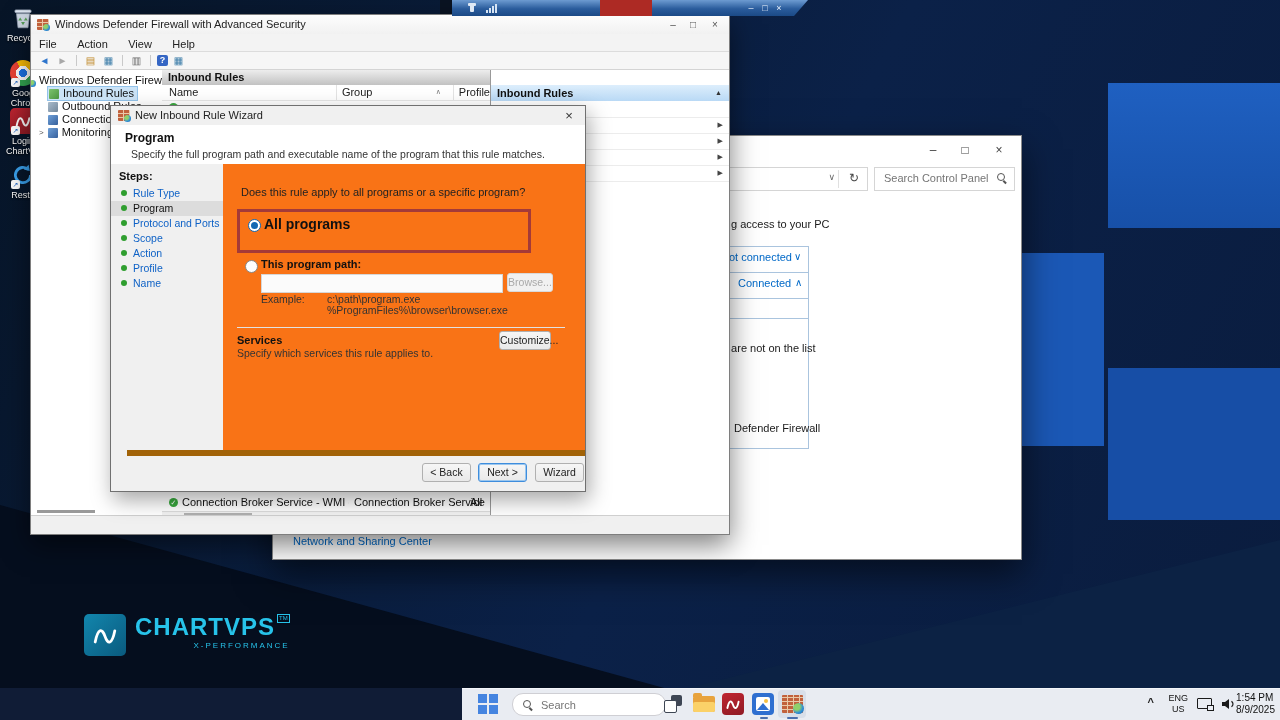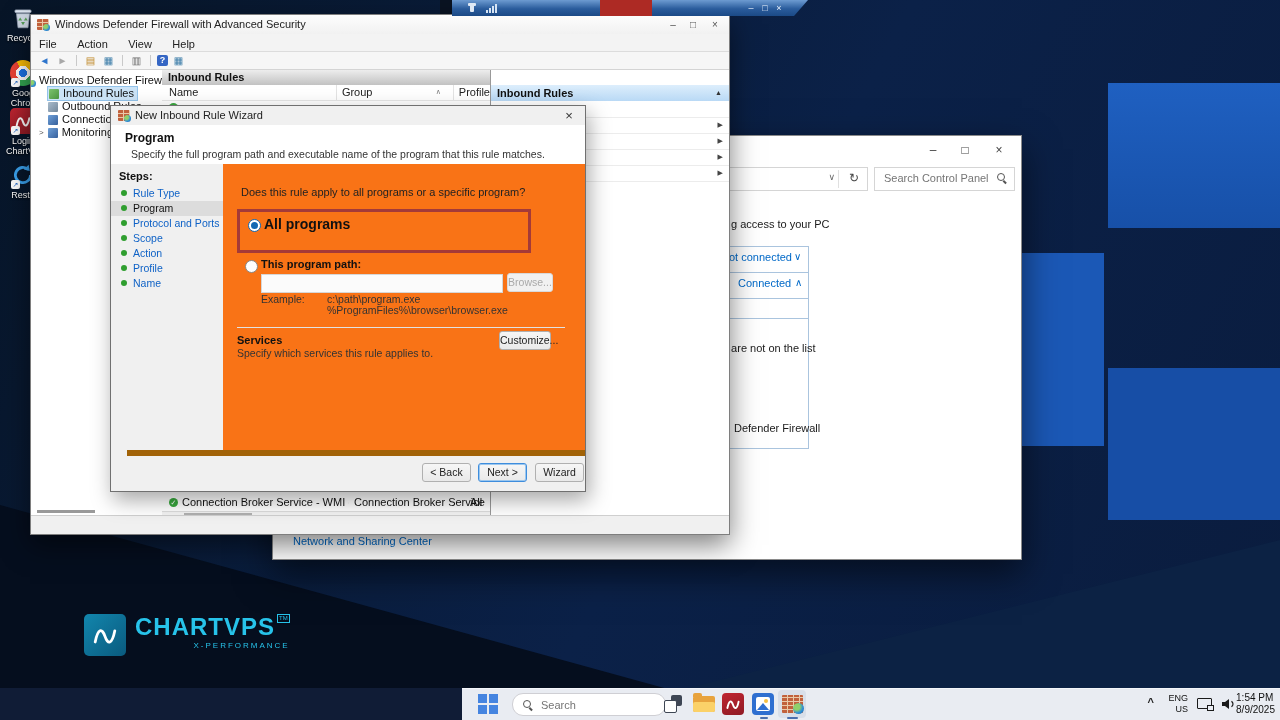--- a/index.html
+++ b/index.html
@@ -153,21 +153,21 @@
   .folder::after{content:"";position:absolute;left:0;bottom:0;width:22px;height:10px;background:#fbd168;border-radius:2px;}
   .taskapp{position:absolute;top:5px;width:22px;height:22px;border-radius:4px;}
   .display{background:#2f6fd0;display:flex;align-items:center;justify-content:center;}
   .display .scr{width:14px;height:14px;background:#fff;border-radius:2px;position:relative;overflow:hidden;}
   .display .scr::before{content:"";position:absolute;left:1px;bottom:1px;border-left:6px solid transparent;border-right:6px solid transparent;border-bottom:7px solid #2f6fd0;}
   .display .scr::after{content:"";position:absolute;right:2px;top:2px;width:4px;height:4px;border-radius:50%;background:#f6c044;}
   .fw-active{position:absolute;left:778px;top:2px;width:28px;height:28px;background:#d9dfe9;border-radius:4px;display:flex;align-items:center;justify-content:center;}
   .uline{position:absolute;top:29px;height:2px;background:#4a6fae;border-radius:1px;}
   .tray{position:absolute;top:0;right:0;height:32px;color:#111;}
   .tray .chev{position:absolute;right:126px;top:8px;font-size:11px;font-weight:bold;color:#222;}
-  .lang{position:absolute;right:92px;top:5px;font-size:9px;line-height:11px;text-align:right;color:#111;}
+  .lang{position:absolute;right:92px;top:5px;font-size:9px;line-height:11px;text-align:center;color:#111;}
   .neticon{position:absolute;right:68px;top:10px;width:13px;height:9px;border:1.3px solid #1a1a1a;border-radius:1px;}
   .neticon::after{content:"";position:absolute;right:-3px;bottom:-3px;width:5px;height:4px;background:#e9ecf2;border:1.3px solid #1a1a1a;}
   .clock{position:absolute;right:5px;top:4px;font-size:10px;line-height:12px;text-align:left;color:#111;}
 </style>
 </head>
 <body>
 
 <div id="screen">
 
   <div class="wp wp1"></div>

